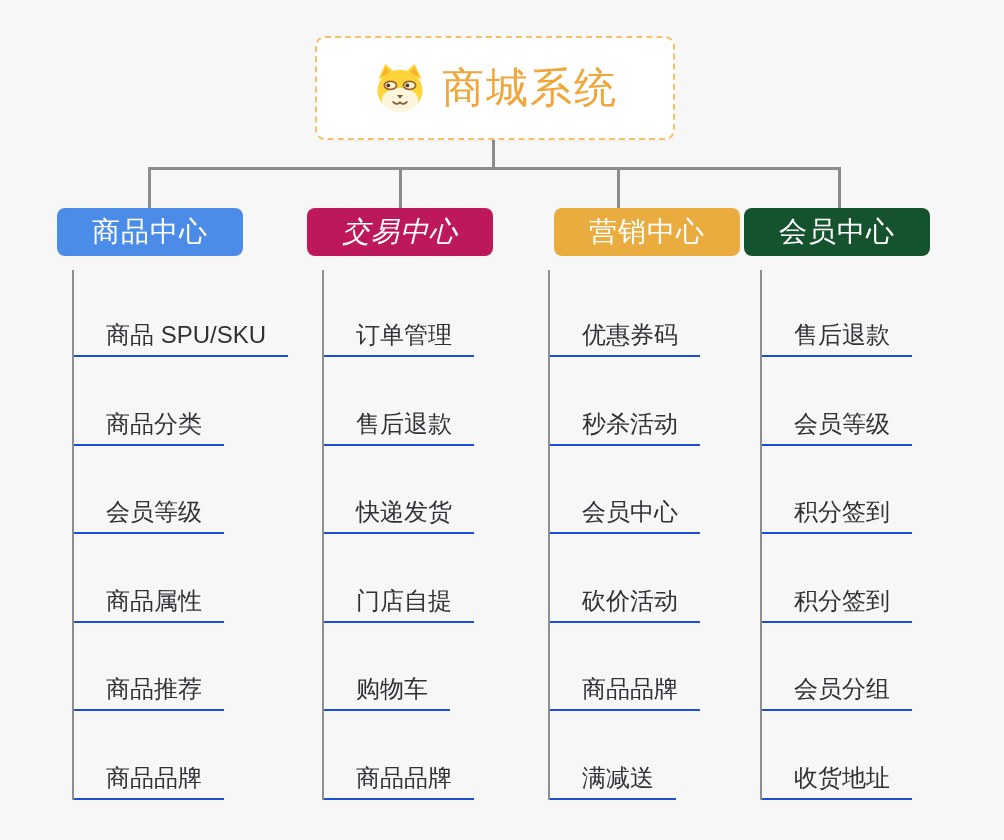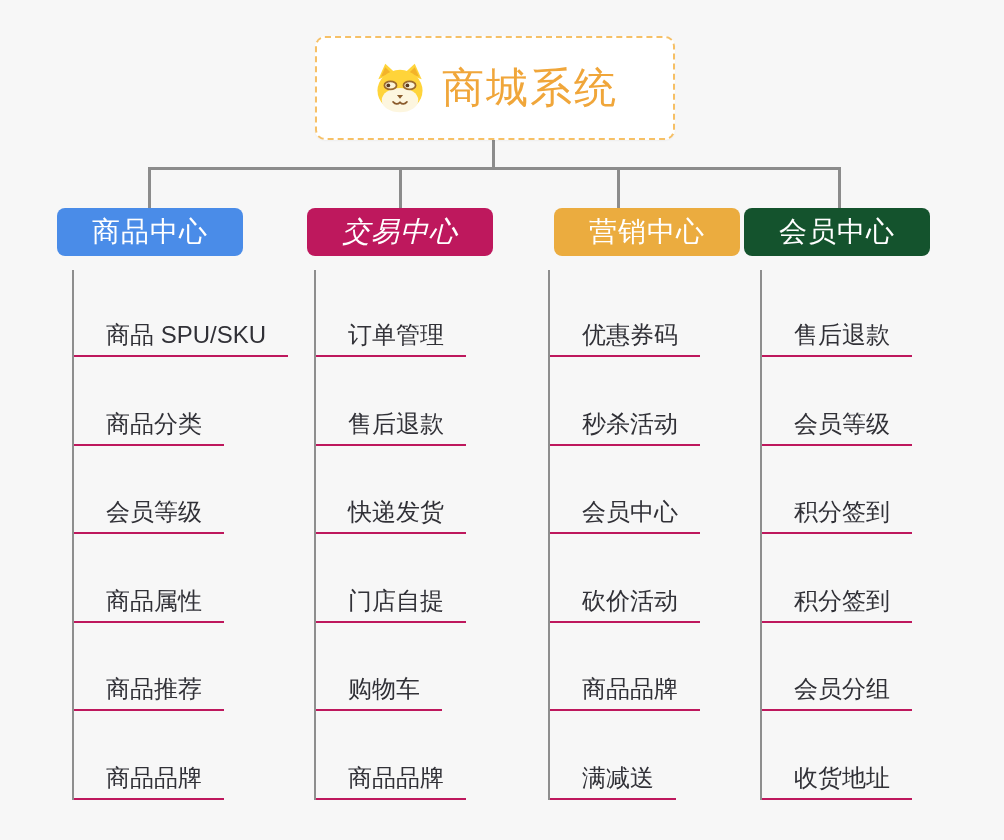--- a/index.html
+++ b/index.html
@@ -24,24 +24,24 @@
   .dog{width:56px;height:52px;flex:0 0 auto;}
   
   .branch{
     position:absolute;top:208px;width:186px;height:48px;border-radius:8px;
     color:#ffffff;font-size:28px;letter-spacing:1px;
     display:flex;align-items:center;justify-content:center;
   }
   .b1{left:57px}.b2{left:307px}.b3{left:554px}.b4{left:744px}
   
   .column{position:absolute;top:270px;height:530px;border-left:2px solid #8e8e8e;}
-  .c1{left:72px}.c2{left:314px}.c3{left:548px}.c4{left:760px}
+  .c1{left:72px}.c2{left:322px}.c3{left:548px}.c4{left:760px}
   .item{
     position:absolute;left:0;height:38px;padding:0 22px 6px 32px;
-    border-bottom:2px solid #be185d;display:flex;align-items:flex-end;
+    border-bottom:2px solid #1d4ed8;display:flex;align-items:flex-end;
     font-size:24px;color:#313137;white-space:nowrap;line-height:1.15;
   }
   .item:nth-of-type(1){top:41px}
   .item:nth-of-type(2){top:130px}
   .item:nth-of-type(3){top:218px}
   .item:nth-of-type(4){top:307px}
   .item:nth-of-type(5){top:395px}
   .item:nth-of-type(6){top:484px}
 </style>
 </head>

